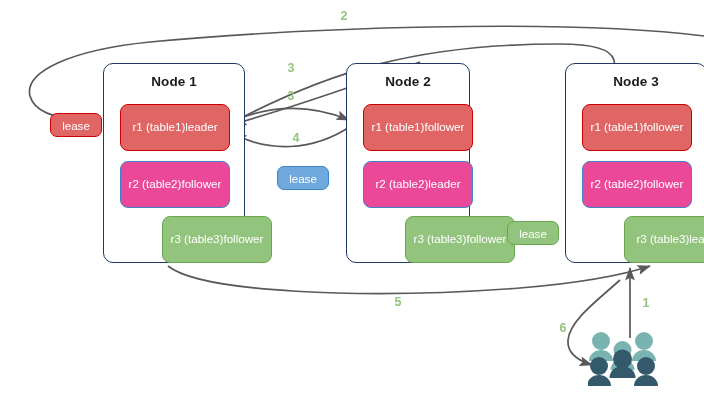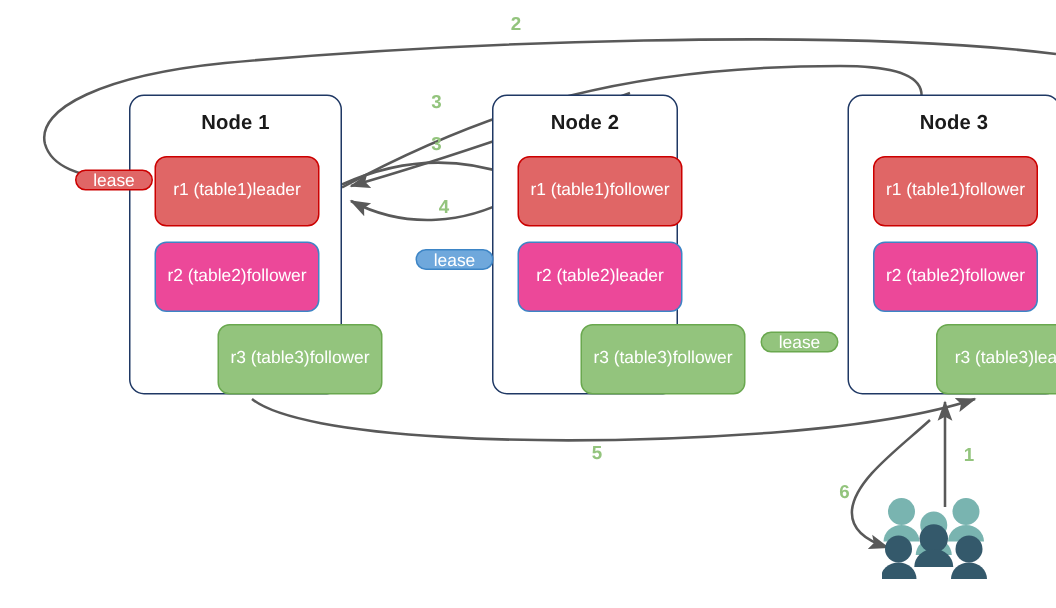--- a/index.html
+++ b/index.html
@@ -61,21 +61,21 @@
   .replica .line { display: block; }
   .lease {
     position: absolute;
     border-radius: 7px;
     box-sizing: border-box;
     display: flex;
     align-items: center;
     justify-content: center;
     color: #ffffff;
     font-size: 11.6px;
-    height: 14px;
+    height: 24px;
   }
   .lease.red   { background: #e06666; border: 1.4px solid #cc0000; }
   .lease.blue  { background: #6fa8dc; border: 1.4px solid #3d85c6; }
   .lease.green { background: #93c47d; border: 1.4px solid #6aa84f; }
   .step-label {
     position: absolute;
     color: #93c47d;
     font-size: 12.5px;
     font-weight: bold;
     text-align: center;
@@ -108,36 +108,36 @@
     <path d="M 420,62 C 360,84 290,108 234,124" fill="none" stroke="#595959" stroke-width="1.7" marker-end="url(#ah)"></path>
 
     <path d="M 168,266 C 200,292 360,300 520,288 C 580,283 620,276 650,266" fill="none" stroke="#595959" stroke-width="1.7" marker-end="url(#ah)"></path>
 
     <path d="M 630,338 L 630,268" fill="none" stroke="#595959" stroke-width="1.7" marker-end="url(#ah)"></path>
 
     <path d="M 620,280 C 598,300 570,320 568,340 C 567,352 576,360 592,365" fill="none" stroke="#595959" stroke-width="1.7" marker-end="url(#ah)"></path>
   </svg>
 
   <div id="nodes-layer">
-      <div class="node-box" style="left: 86px; top: 63px; width: 142px; height: 200px;">
+      <div class="node-box" style="left: 103px; top: 63px; width: 142px; height: 200px;">
         <div class="node-title">Node 1</div>
         <div class="replica red" style="top: 40px;">
           <span class="line">r1 (table1)</span>
           <span class="line">leader</span>
         </div>
         <div class="replica blue" style="top: 97px;">
           <span class="line">r2 (table2)</span>
           <span class="line">follower</span>
         </div>
         <div class="replica green" style="top: 152px;">
           <span class="line">r3 (table3)</span>
           <span class="line">follower</span>
         </div>
       </div>
-      <div class="node-box" style="left: 328px; top: 63px; width: 124px; height: 200px;">
+      <div class="node-box" style="left: 346px; top: 63px; width: 124px; height: 200px;">
         <div class="node-title">Node 2</div>
         <div class="replica red" style="top: 40px;">
           <span class="line">r1 (table1)</span>
           <span class="line">follower</span>
         </div>
         <div class="replica blue" style="top: 97px;">
           <span class="line">r2 (table2)</span>
           <span class="line">leader</span>
         </div>
         <div class="replica green" style="top: 152px;">

